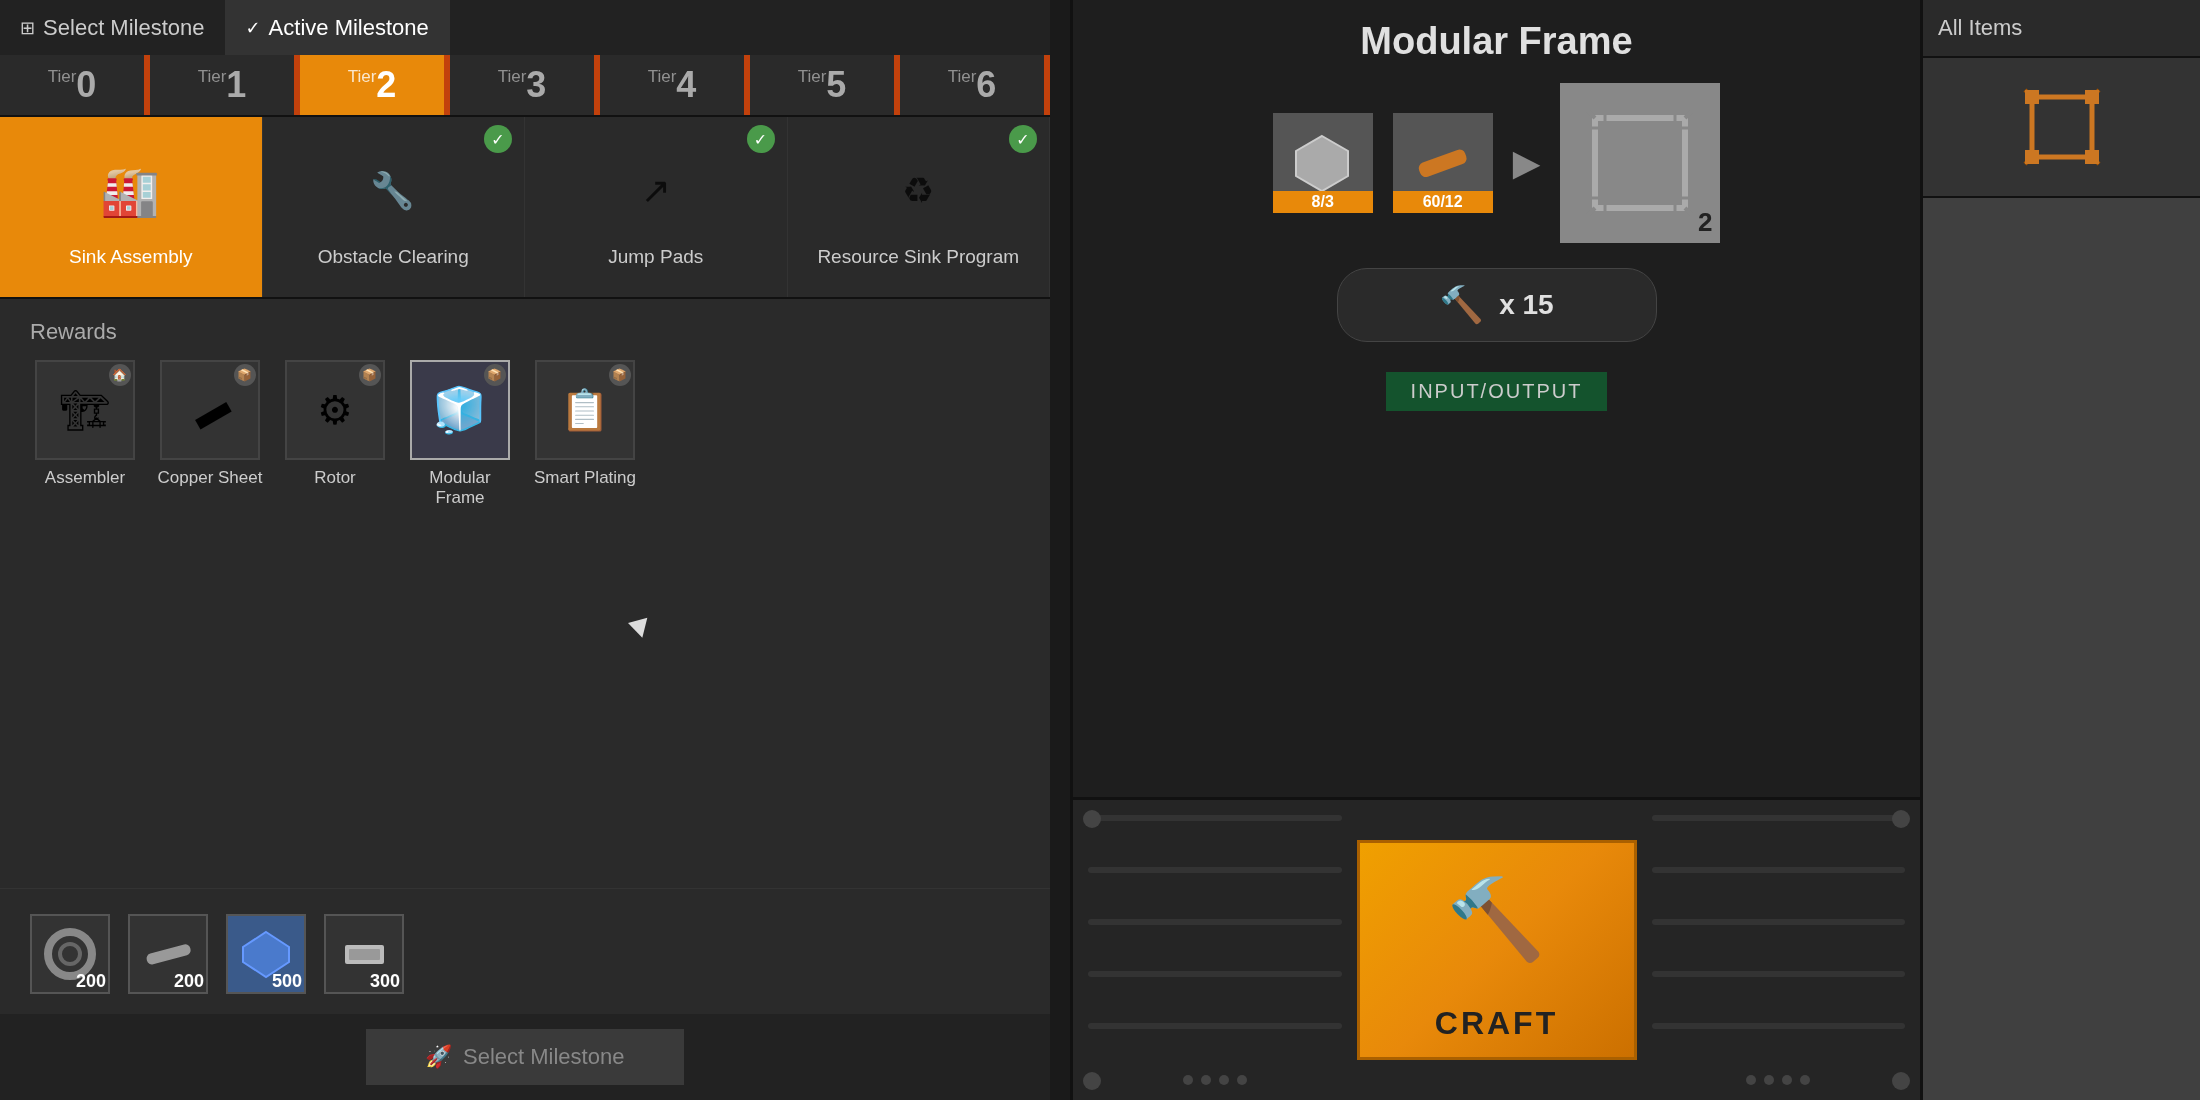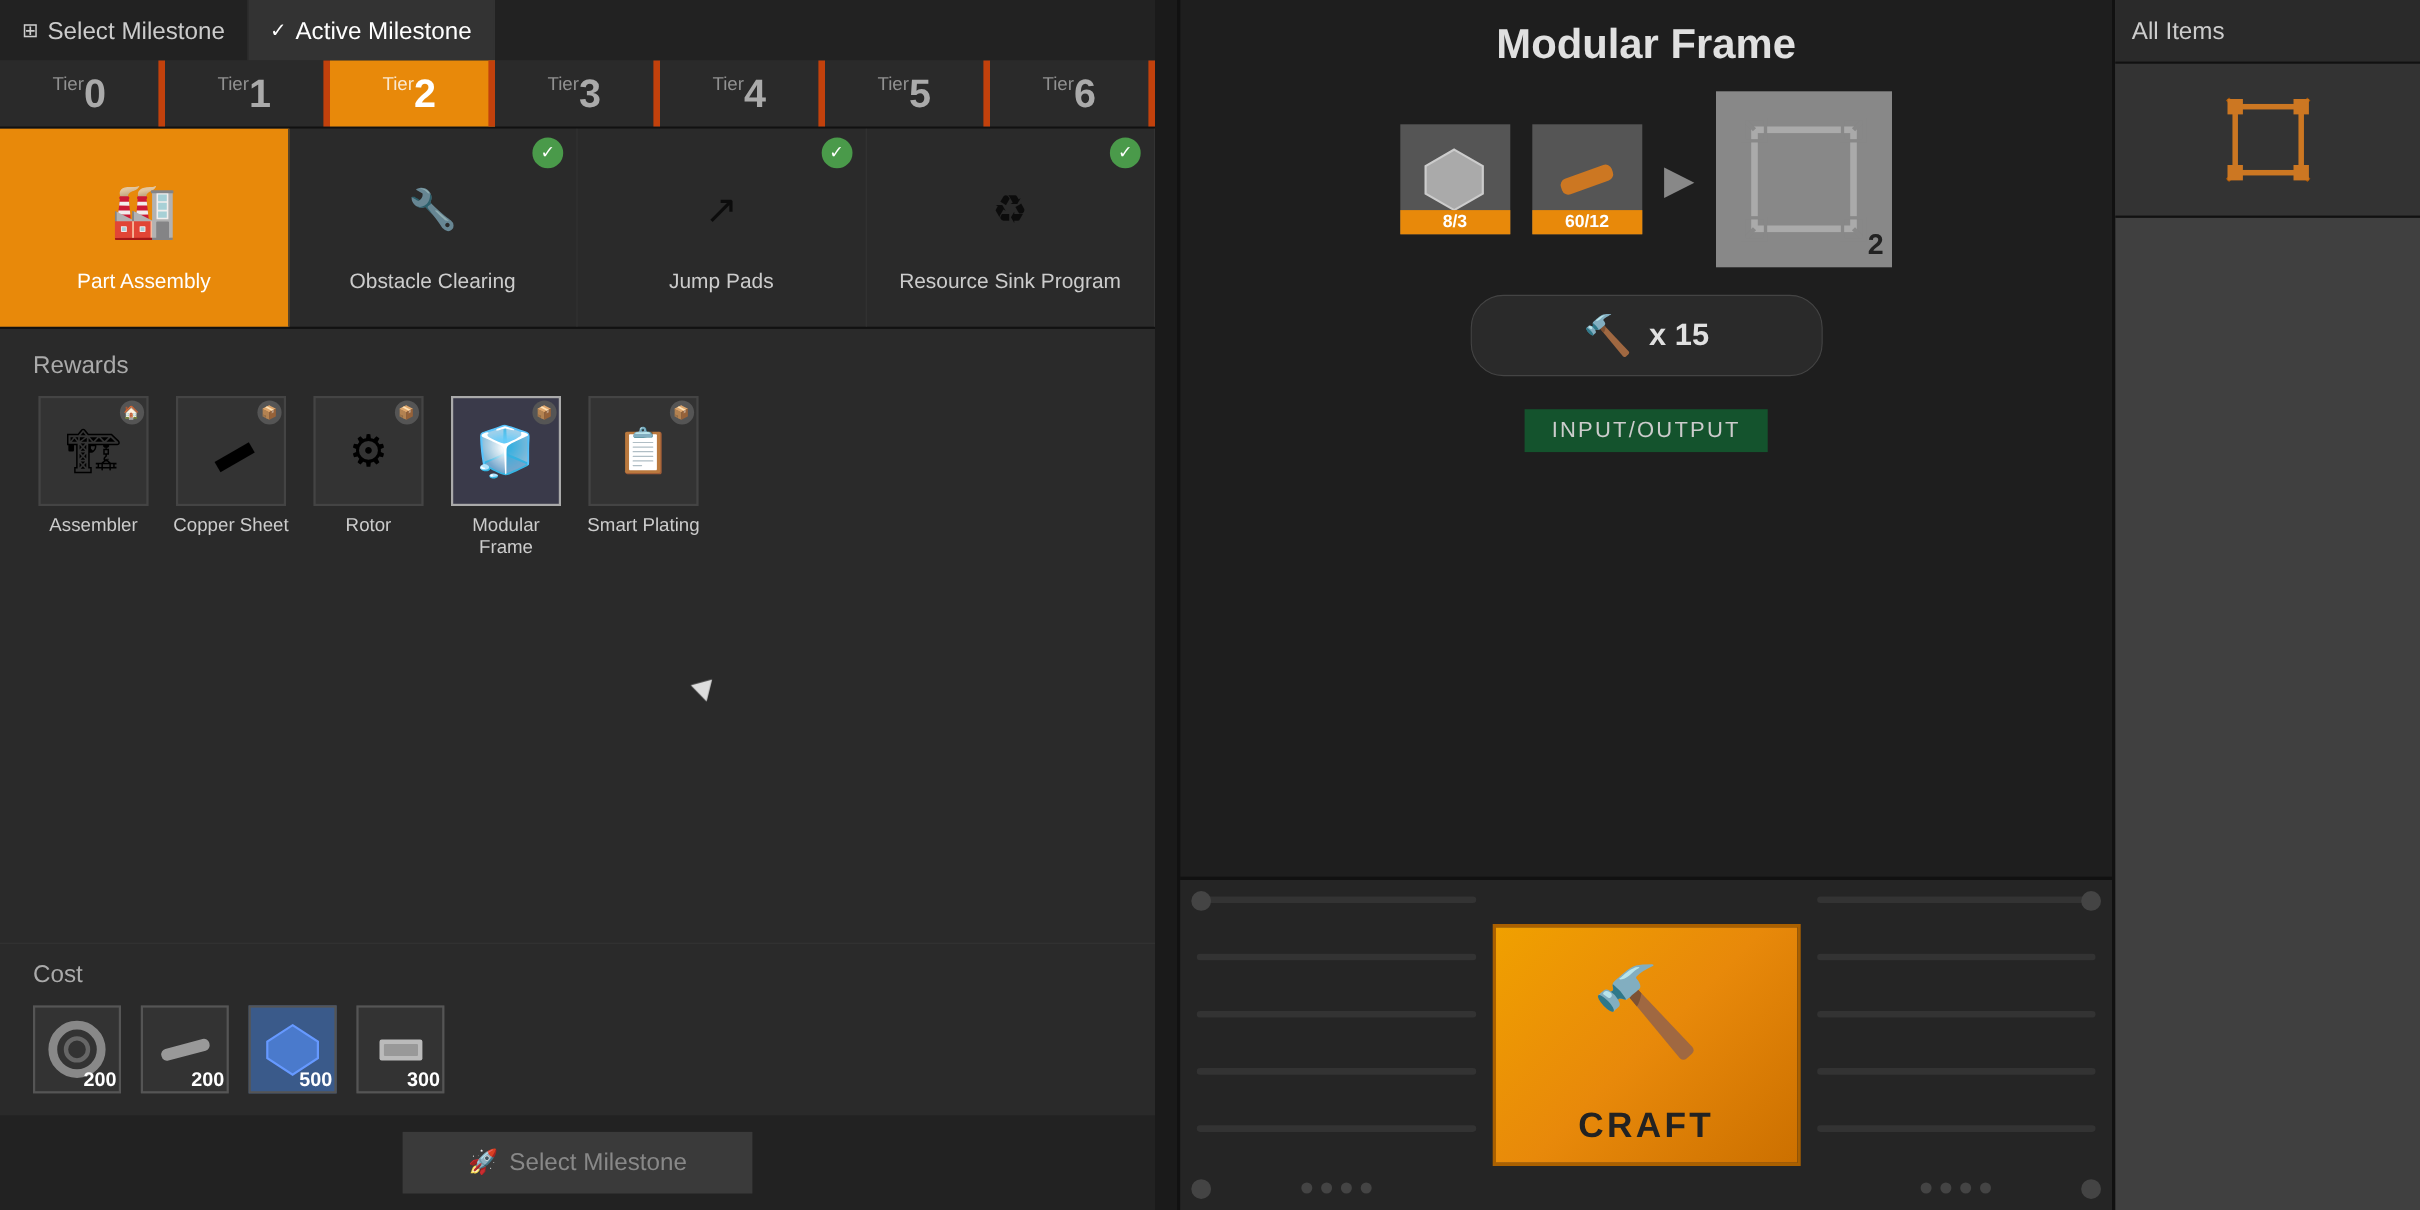--- a/index.html
+++ b/index.html
@@ -530,21 +530,21 @@
     </div>
     <div class="tier-cell">
       <span class="tier-label">Tier</span>
       <span class="tier-num">6</span>
     </div>
   </div>
 
   <div class="milestone-row">
     <div class="milestone-item selected">
       <div class="milestone-icon-box">🏭</div>
-      <span class="milestone-label">Part Assembly</span>
+      <span class="milestone-label">Sink Assembly</span>
     </div>
     <div class="milestone-item completed">
       <div class="check-badge">✓</div>
       <div class="milestone-icon-box" style="font-size:36px;opacity:0.7;">🔧</div>
       <span class="milestone-label">Obstacle Clearing</span>
     </div>
     <div class="milestone-item completed">
       <div class="check-badge">✓</div>
       <div class="milestone-icon-box" style="font-size:36px;opacity:0.7;">↗</div>
       <span class="milestone-label">Jump Pads</span>
@@ -597,21 +597,20 @@
           <span>📋</span>
           <span class="reward-type-badge">📦</span>
         </div>
         <span class="reward-label">Smart Plating</span>
       </div>
 
     </div>
   </div>
 
   <div class="cost-section">
-    <div class="section-title">Cost</div>
     <div class="cost-items">
       <div class="cost-item">
         <div class="cost-icon-box">
           <svg width="55" height="55" viewBox="0 0 55 55">
               <ellipse cx="27" cy="27" rx="22" ry="22" fill="none" stroke="#888" stroke-width="8"></ellipse>
               <ellipse cx="27" cy="27" rx="10" ry="10" fill="none" stroke="#666" stroke-width="4"></ellipse>
             </svg>
         </div>
         <span class="cost-count">200</span>
       </div>

